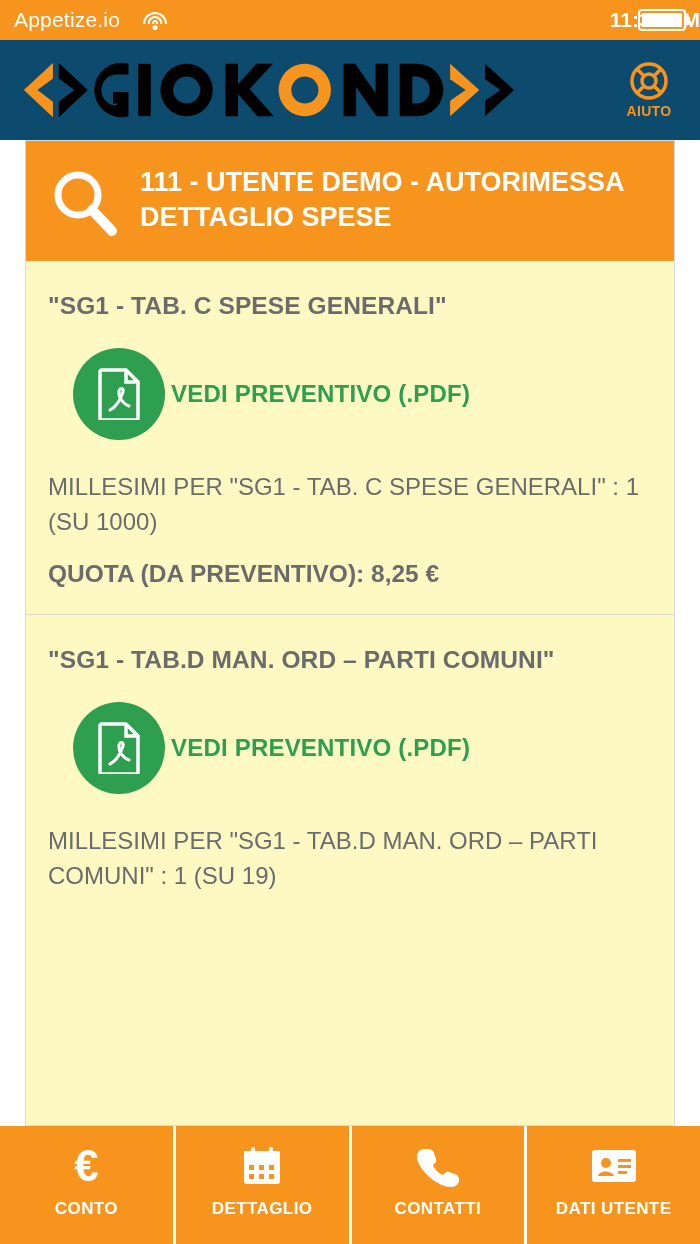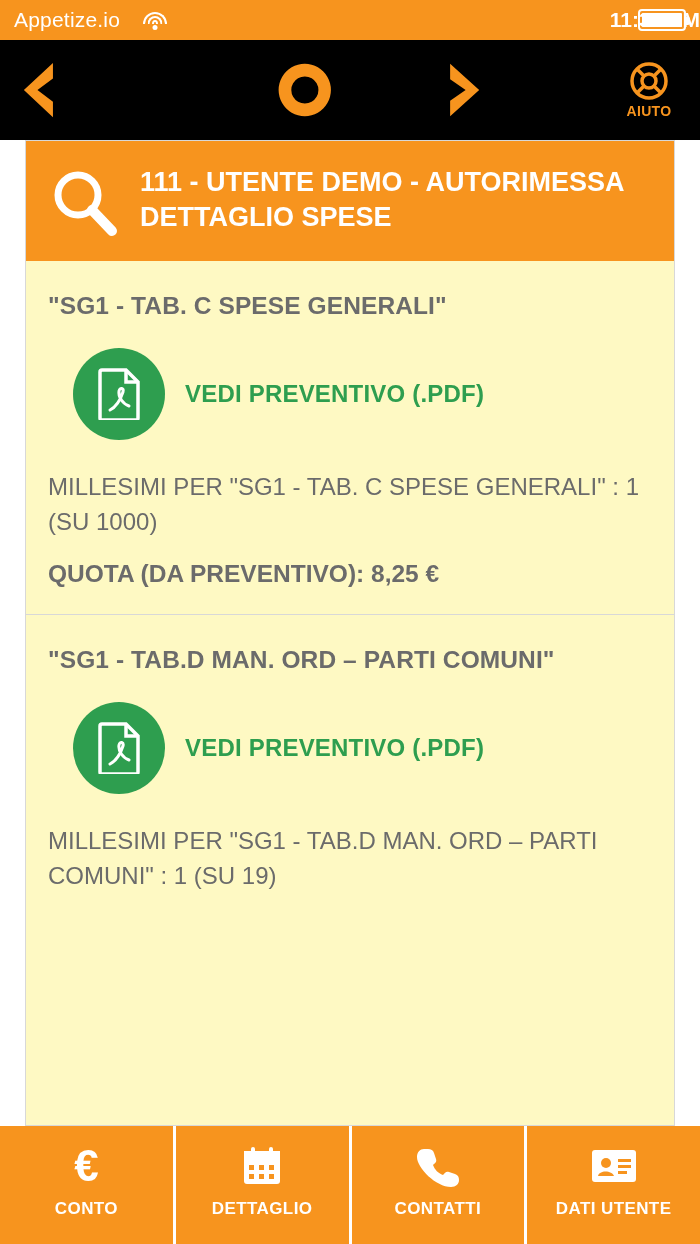--- a/index.html
+++ b/index.html
@@ -50,21 +50,21 @@
   }
   .battery::after {
     content: ""; position: absolute; right: -6px; top: 6px;
     width: 4px; height: 8px; background: #ffffff; border-radius: 0 2px 2px 0;
   }
   .battery .fill { background: #ffffff; height: 100%; width: 100%; border-radius: 1px; }
 
   
   .header {
     flex: 0 0 100px;
-    background: #000000;
+    background: #0c4a6e;
     display: flex; align-items: center;
     padding: 0 16px 0 20px;
     position: relative;
   }
   .logo { display: flex; align-items: center; height: 62px; }
   .logo svg { height: 62px; }
   .help-btn {
     margin-left: auto;
     display: flex; flex-direction: column; align-items: center;
     color: #f7941e; width: 70px;
@@ -99,21 +99,21 @@
   }
   .section {
     padding: 28px 22px 26px 22px;
   }
   .section + .section { border-top: 1px solid #d8d8d8; }
   .sec-title {
     font-size: 24.5px; font-weight: bold; color: #6b6b6b;
     line-height: 1.35; letter-spacing: .1px;
   }
   .pdf-row {
-    display: flex; align-items: center; gap: 20px;
+    display: flex; align-items: center; gap: 6px;
     margin: 26px 0 30px 25px;
   }
   .pdf-badge {
     width: 92px; height: 92px; border-radius: 50%;
     background: #2e9e4f;
     display: flex; align-items: center; justify-content: center;
     flex: 0 0 92px;
   }
   .pdf-badge svg { width: 46px; height: 52px; display: block; }
   .pdf-link {

